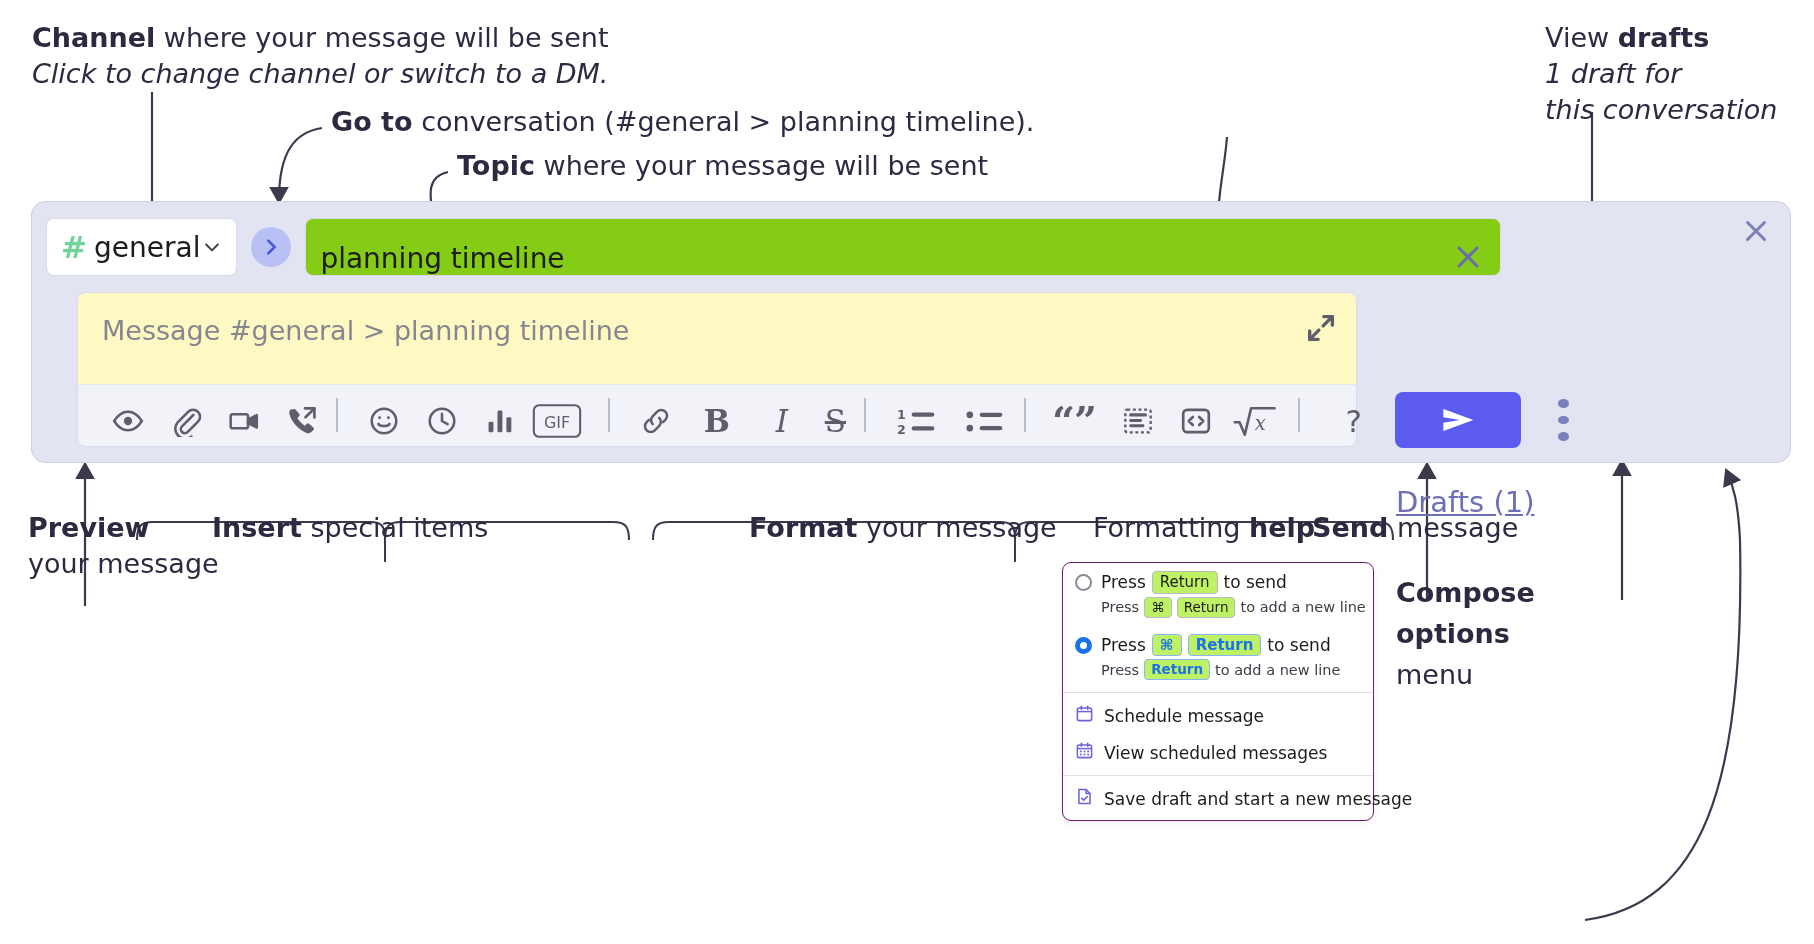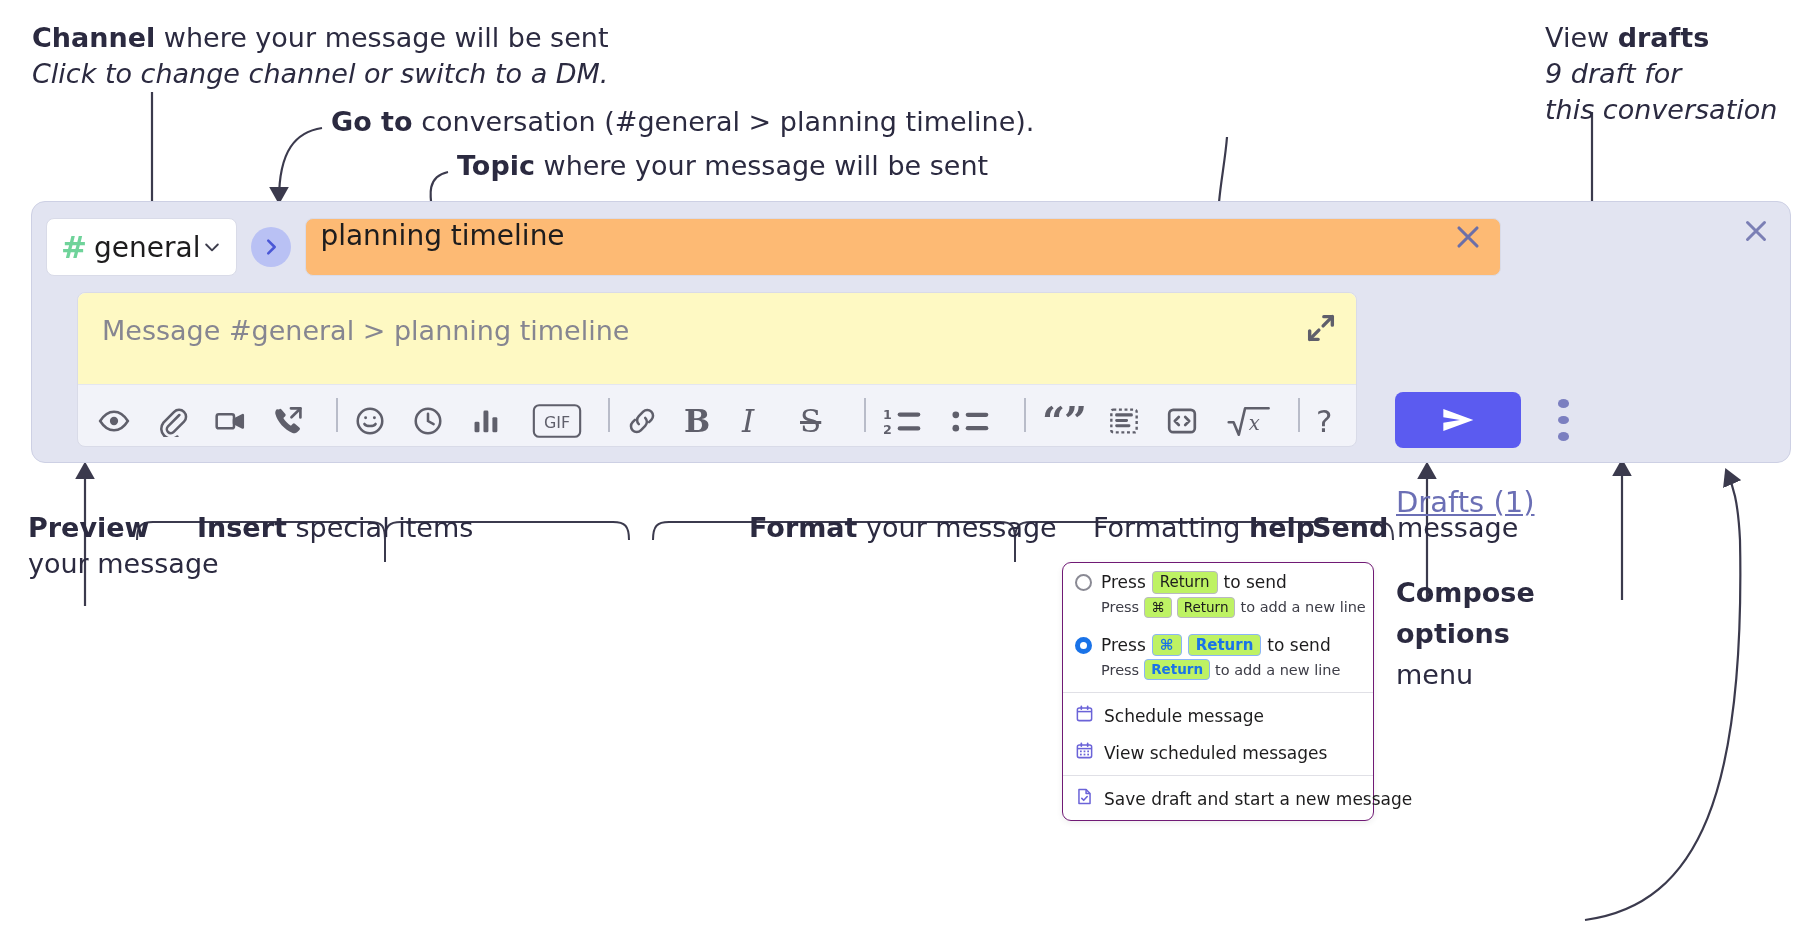--- a/index.html
+++ b/index.html
@@ -75,24 +75,24 @@
   .goto-btn{
     width:40px;height:40px;border-radius:50%;
     background:#b9c1f4;
     display:flex;align-items:center;justify-content:center;
     margin:0 14px;
     cursor:pointer;flex:0 0 auto;
   }
 
   .topic-field{
     height:58px;width:1196px;
-    background:#fdba74;
+    background:#84cc16;
     border:1px solid #d9dbe8;
     border-radius:8px;
-    display:flex;align-items:flex-start;
+    display:flex;align-items:flex-end;
     box-sizing:border-box;
     padding:0 14px;
     position:relative;
   }
   .topic-val{
     font-size:28px;color:#1d1c1d;
     font-family:"DejaVu Sans", sans-serif;
     flex:1;
     outline:none;
   }
@@ -129,21 +129,21 @@
 
   
   .toolbar{
     position:absolute;left:0;bottom:0;right:0;height:62px;
     display:flex;align-items:center;
     padding-left:20px;
     box-sizing:border-box;
   }
   .tb-btn{
     width:46px;height:46px;
-    display:flex;align-items:center;justify-content:flex-start;
+    display:flex;align-items:center;justify-content:flex-end;
     cursor:pointer;flex:0 0 auto;
     margin-right:12px;
     margin-top:12px;
   }
   .tb-sep{
     width:2px;height:34px;background:#b9bcc9;
     margin:0 16px 0 6px;flex:0 0 auto;
   }
 
   
@@ -268,30 +268,30 @@
     <b>Go to</b><span> conversation (#general &gt; planning timeline).</span>
   </div>
 
   <div class="anno" style="left:457px;top:148px;">
     <b>Topic</b><span> where your message will be sent</span>
   </div>
 
 
   <div class="anno" style="left:1545px;top:20px;">
     <div><span>View </span><b>drafts</b></div>
-    <div><i>9 draft for</i></div>
+    <div><i>1 draft for</i></div>
     <div><i>this conversation</i></div>
   </div>
 
   <div class="anno" style="left:28px;top:510px;">
     <div><b>Preview</b></div>
     <div><span>your message</span></div>
   </div>
 
-  <div class="anno" style="left:197px;top:510px;">
+  <div class="anno" style="left:212px;top:510px;">
     <b>Insert</b><span> special items</span>
   </div>
 
   <div class="anno" style="left:749px;top:510px;">
     <b>Format</b><span> your message</span>
   </div>
 
   <div class="anno" style="left:1093px;top:510px;">
     <span>Formatting </span><b>help</b>
   </div>

